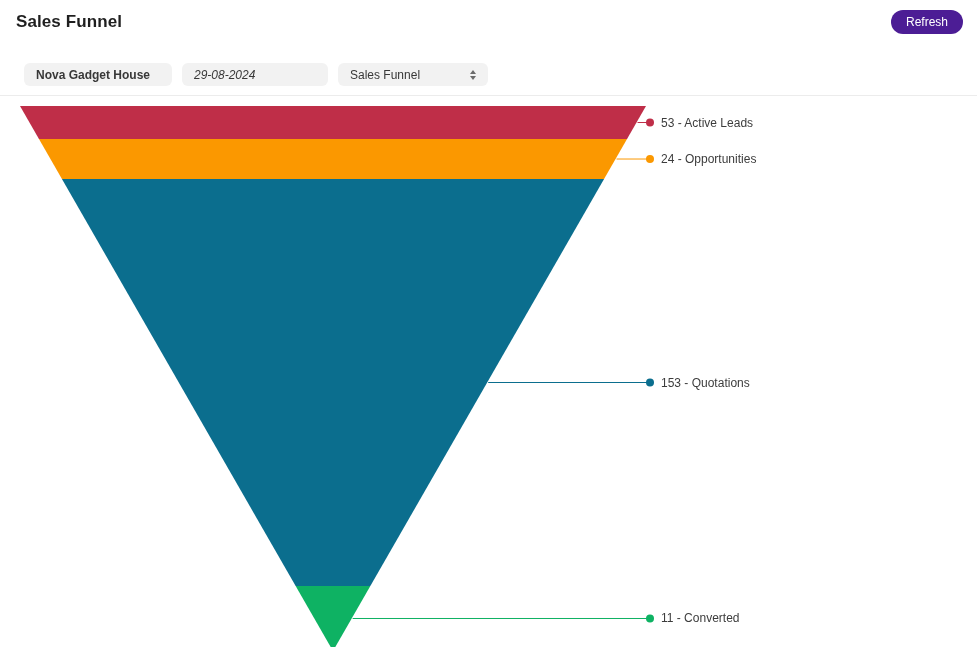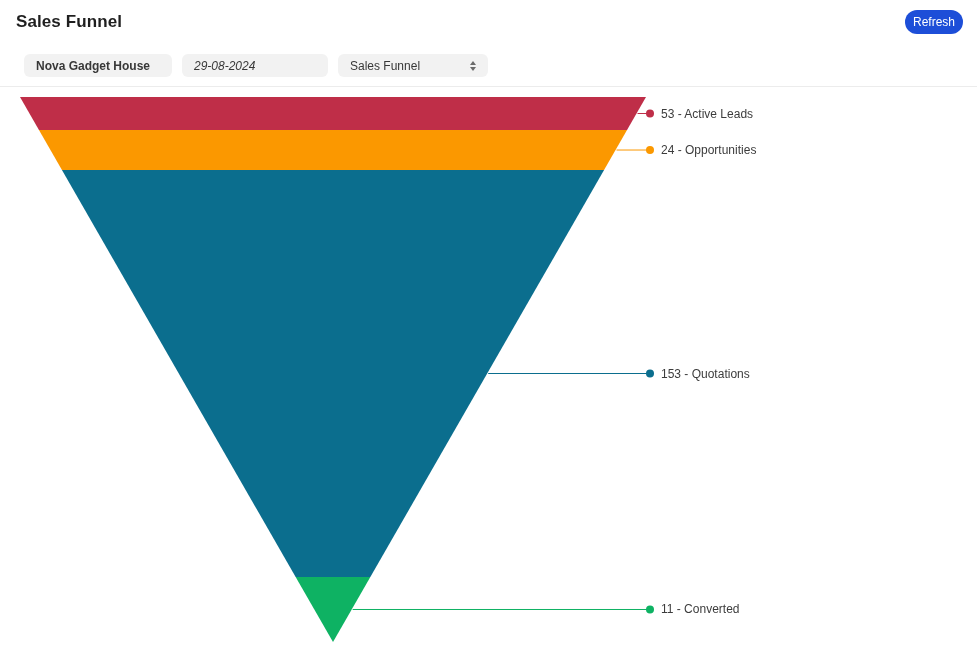--- a/index.html
+++ b/index.html
@@ -9,27 +9,27 @@
     font-family: "Liberation Sans", sans-serif;
     color: #1f1f1f;
     overflow: hidden;
   }
   .topbar {
     display: flex; align-items: center; justify-content: space-between;
     padding: 10px 14px 0 16px;
   }
   .page-title { font-size: 17px; font-weight: 700; letter-spacing: .1px; }
   .refresh-btn {
-    background: #1d4ed8; color: #ffffff; border: none;
+    background: #4c1d95; color: #ffffff; border: none;
     font-family: "Liberation Sans", sans-serif;
-    font-size: 12px; padding: 5px 8px; border-radius: 14px; cursor: pointer;
+    font-size: 12px; padding: 5px 15px; border-radius: 14px; cursor: pointer;
   }
   .filters {
     display: flex; align-items: center; gap: 10px;
-    margin: 20px 16px 0 24px;
+    margin: 29px 16px 0 24px;
   }
   .chip {
     background: #f2f2f2; border-radius: 6px;
     height: 23px; display: flex; align-items: center;
     padding: 0 12px; font-size: 12px; color: #383838;
     cursor: pointer; white-space: nowrap;
   }
   .chip-company { font-weight: 700; width: 148px; }
   .chip-date { width: 152px; }
   .chip-date2 { width: 146px; font-style: italic; }

